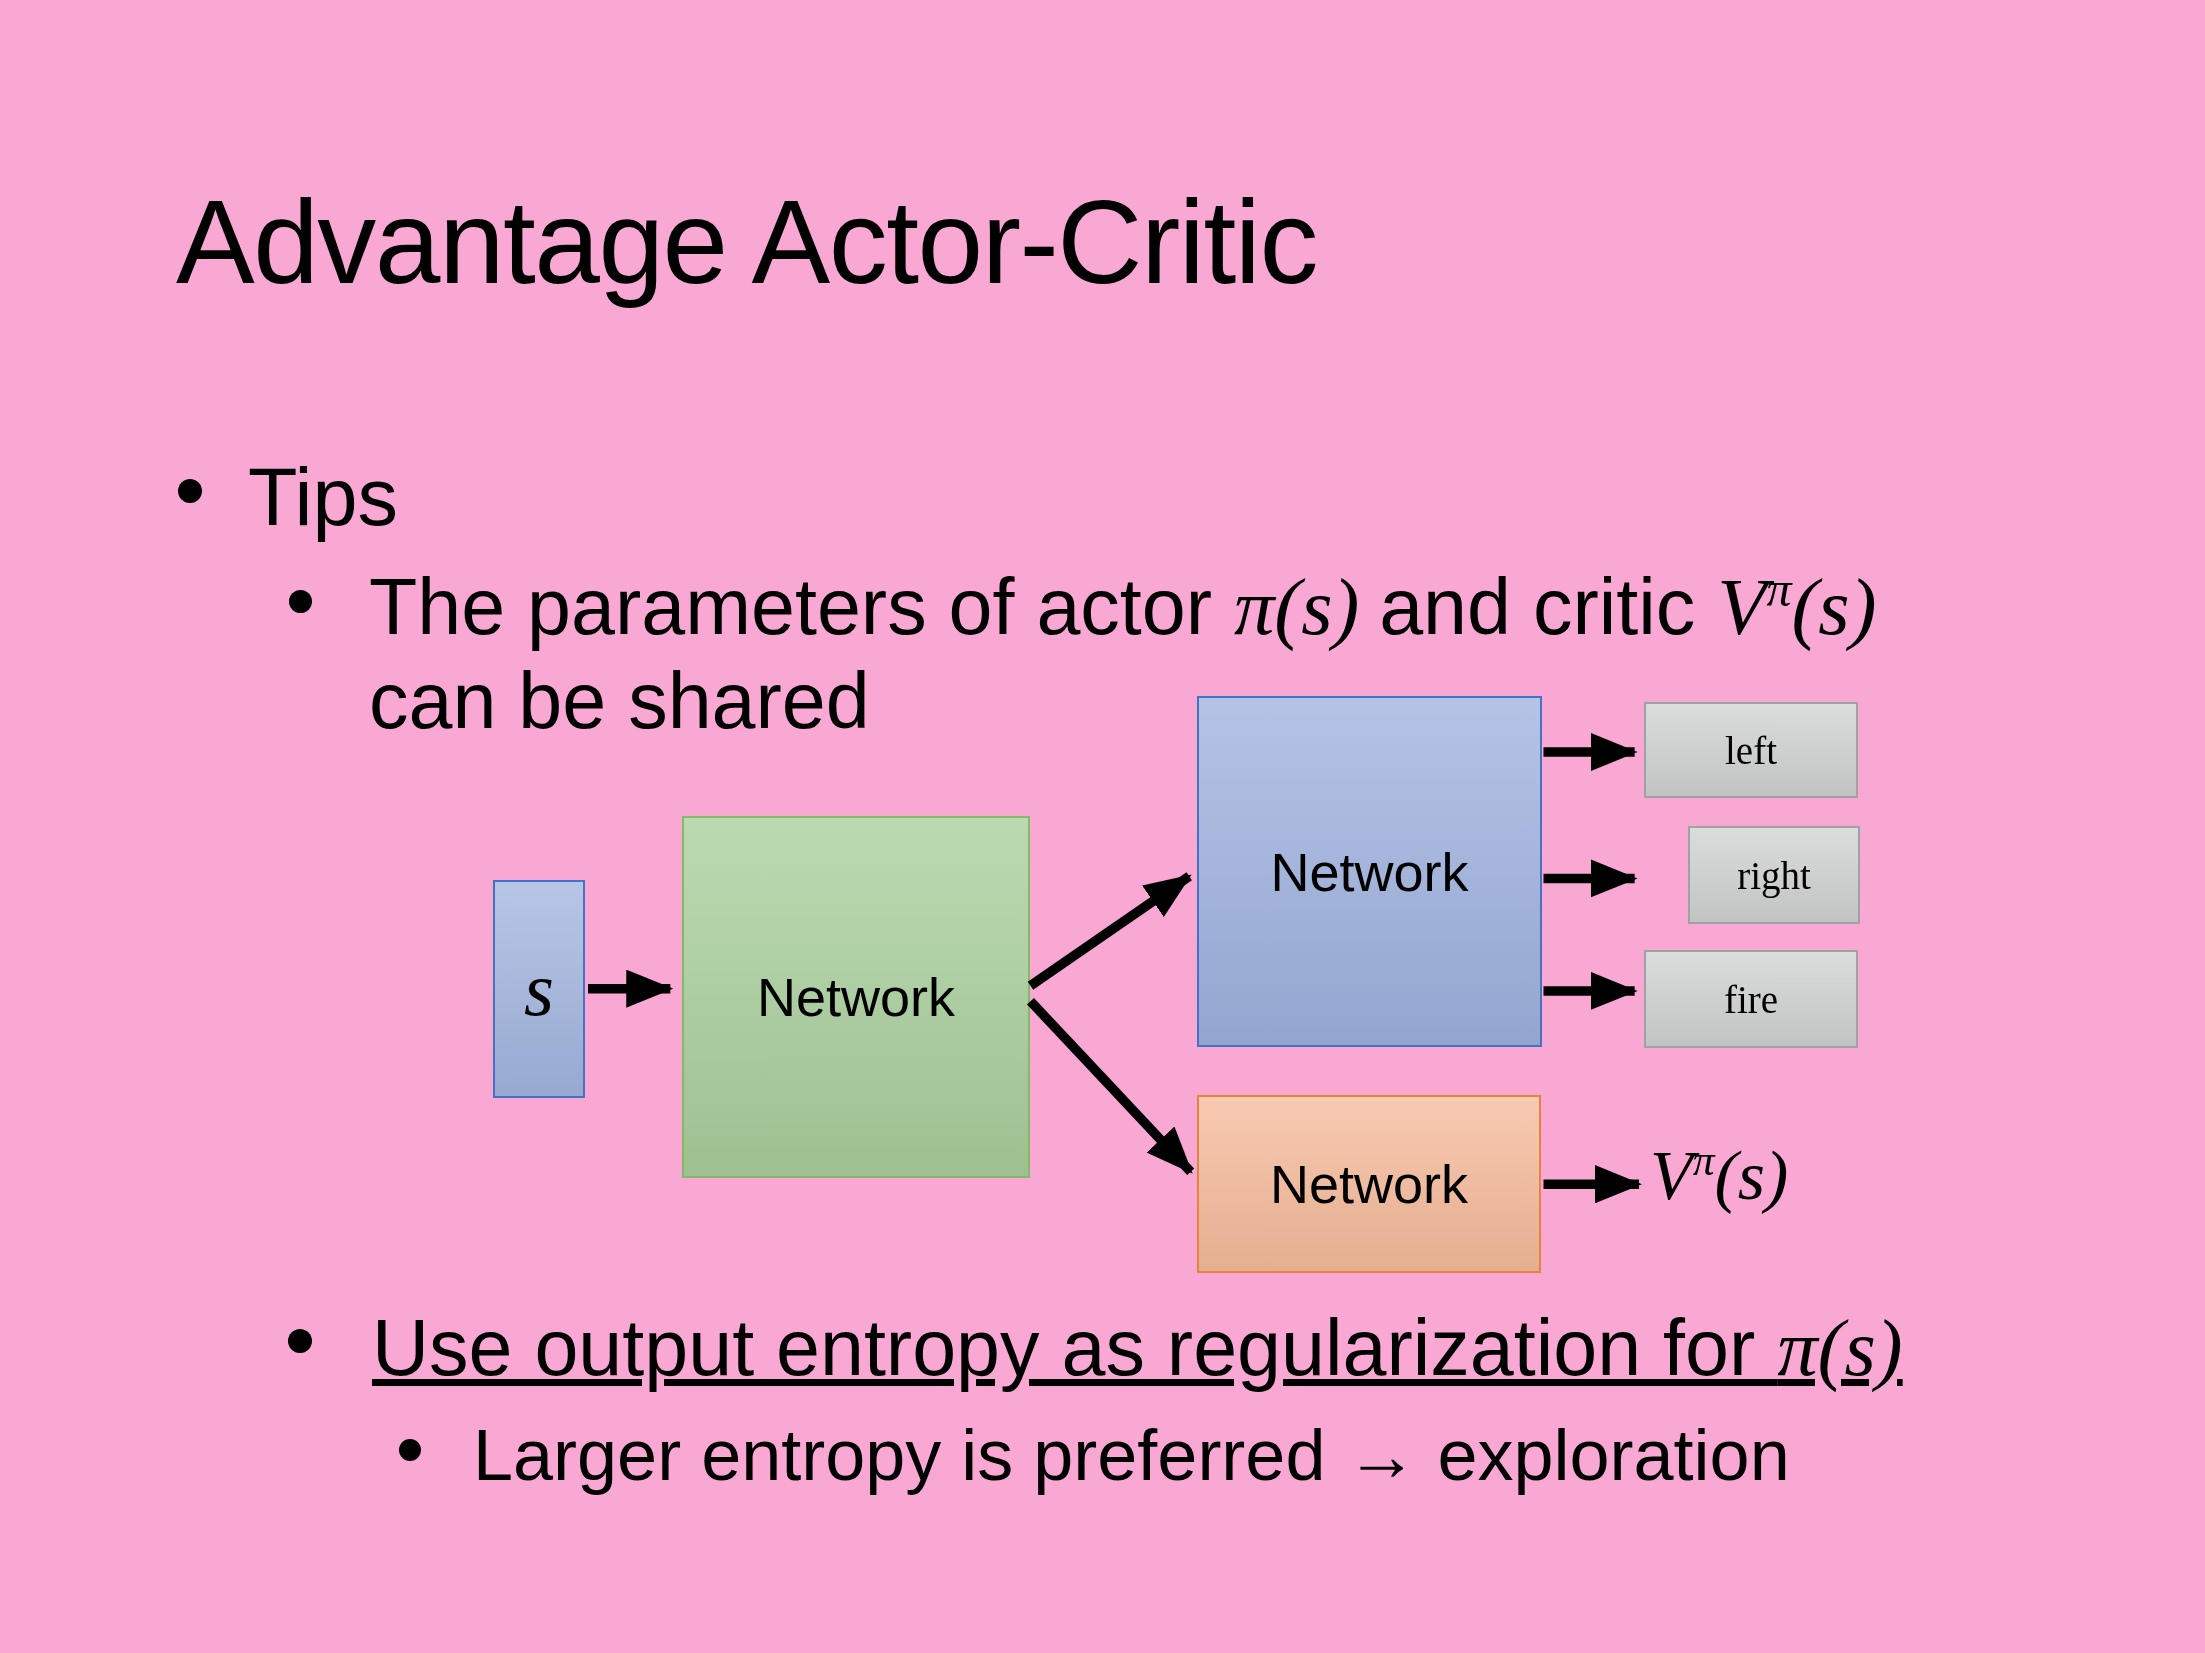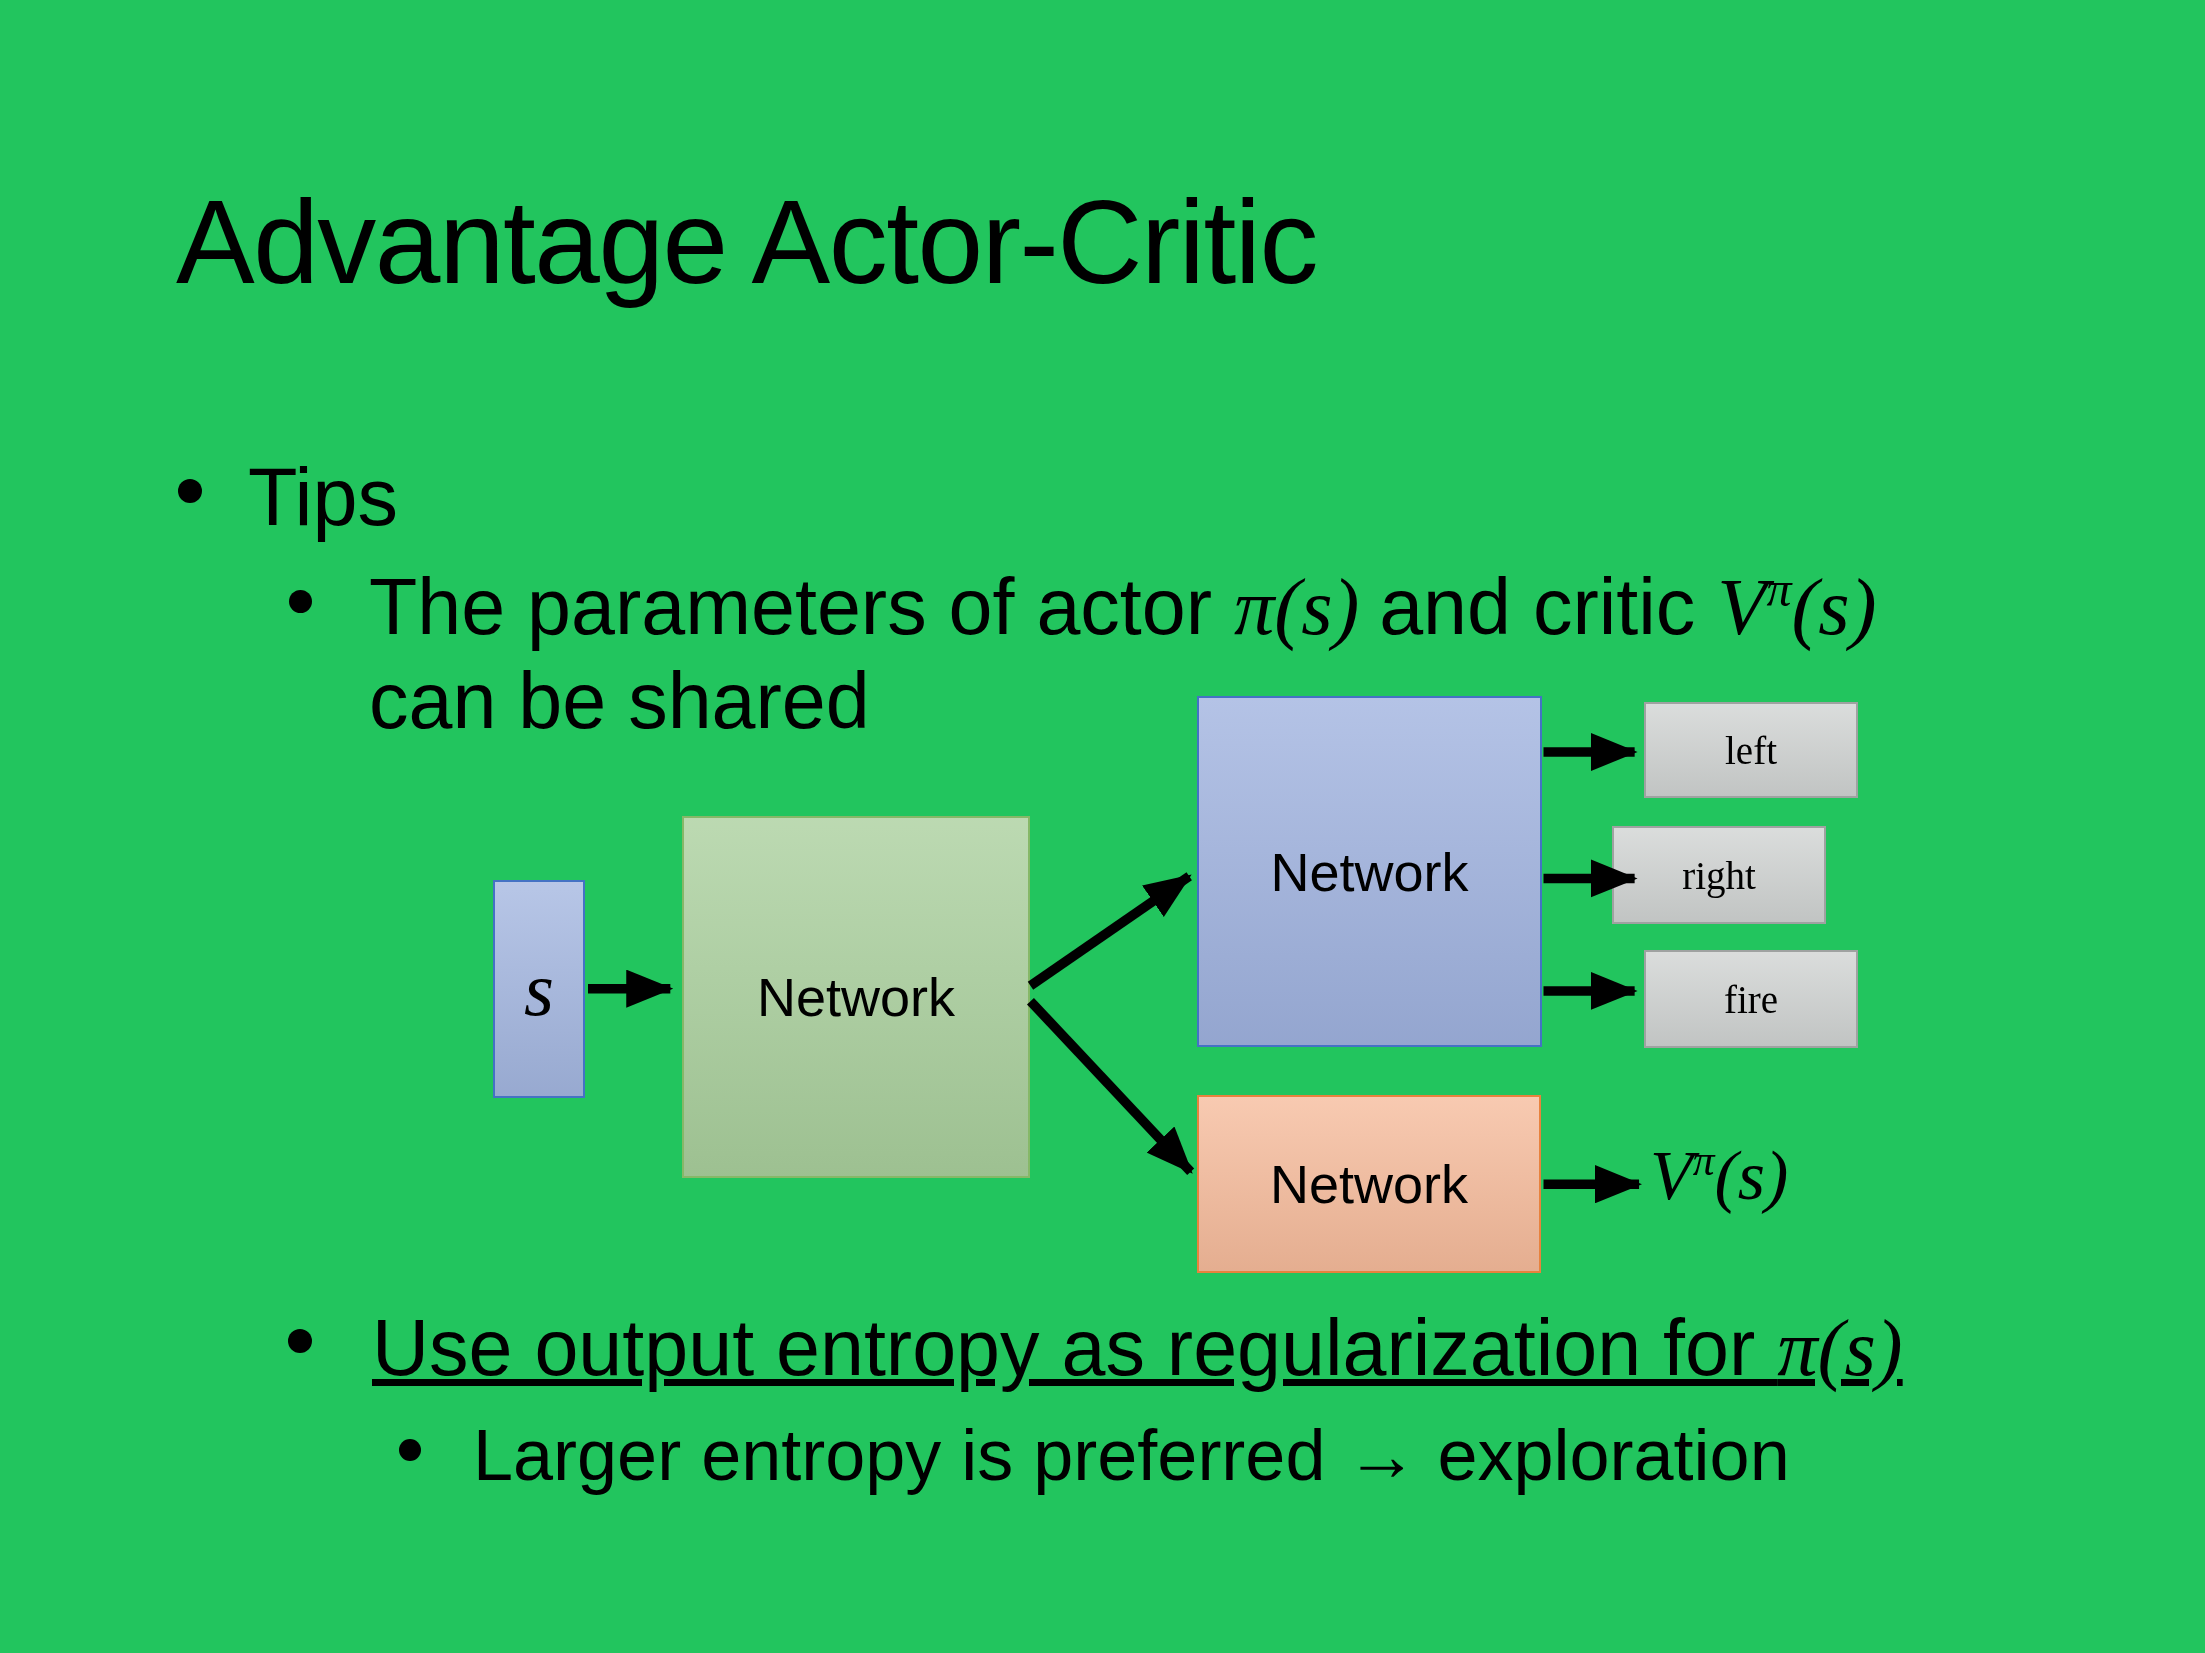--- a/index.html
+++ b/index.html
@@ -1,19 +1,19 @@
 <!DOCTYPE html>
 <html style="font-size:11.8px"><head>
 <meta charset="utf-8">
 <style>
   html,body { margin:0; padding:0; background:#ffffff; }
   .slide {
     position:relative;
     width:2205px; height:1654px;
-    background:#22c55e;
+    background:#f9a8d4;
     font-family:"Liberation Sans", sans-serif;
     color:#000000;
     overflow:hidden;
   }
   .abs { position:absolute; }
 
   .title {
     left:176px; top:178px;
     font-size:118px; line-height:1.1;
     letter-spacing:-1.5px; color:#000;
@@ -94,21 +94,21 @@
   </div>
 
   <div class="box" style="left: 1197px; top: 1095px; width: 344px; height: 178px; border-width: 2.9px; background-color: rgb(246, 187, 155); border-color: rgb(232, 130, 61);">
     <span class="net-label">Network</span>
   </div>
 
   <div class="box" style="left: 1644px; top: 702px; width: 214px; height: 96px; border-width: 2.2px; background-color: rgb(208, 211, 210); border-color: rgb(159, 162, 161);">
     <span class="action-label">left</span>
   </div>
 
-  <div class="box" style="left: 1612px; top: 826px; width: 214px; height: 98px; border-width: 2.2px; background-color: rgb(208, 211, 210); border-color: rgb(159, 162, 161);">
+  <div class="box" style="left: 1688px; top: 826px; width: 172px; height: 98px; border-width: 2.2px; background-color: rgb(208, 211, 210); border-color: rgb(159, 162, 161);">
     <span class="action-label">right</span>
   </div>
 
   <div class="box" style="left: 1644px; top: 950px; width: 214px; height: 98px; border-width: 2.2px; background-color: rgb(208, 211, 210); border-color: rgb(159, 162, 161);">
     <span class="action-label">fire</span>
   </div>
 
   <div class="abs critic-output" style="left:1650px; top:1136px;">
     <span>V</span><sup>π</sup><span>(s)</span>
   </div>

